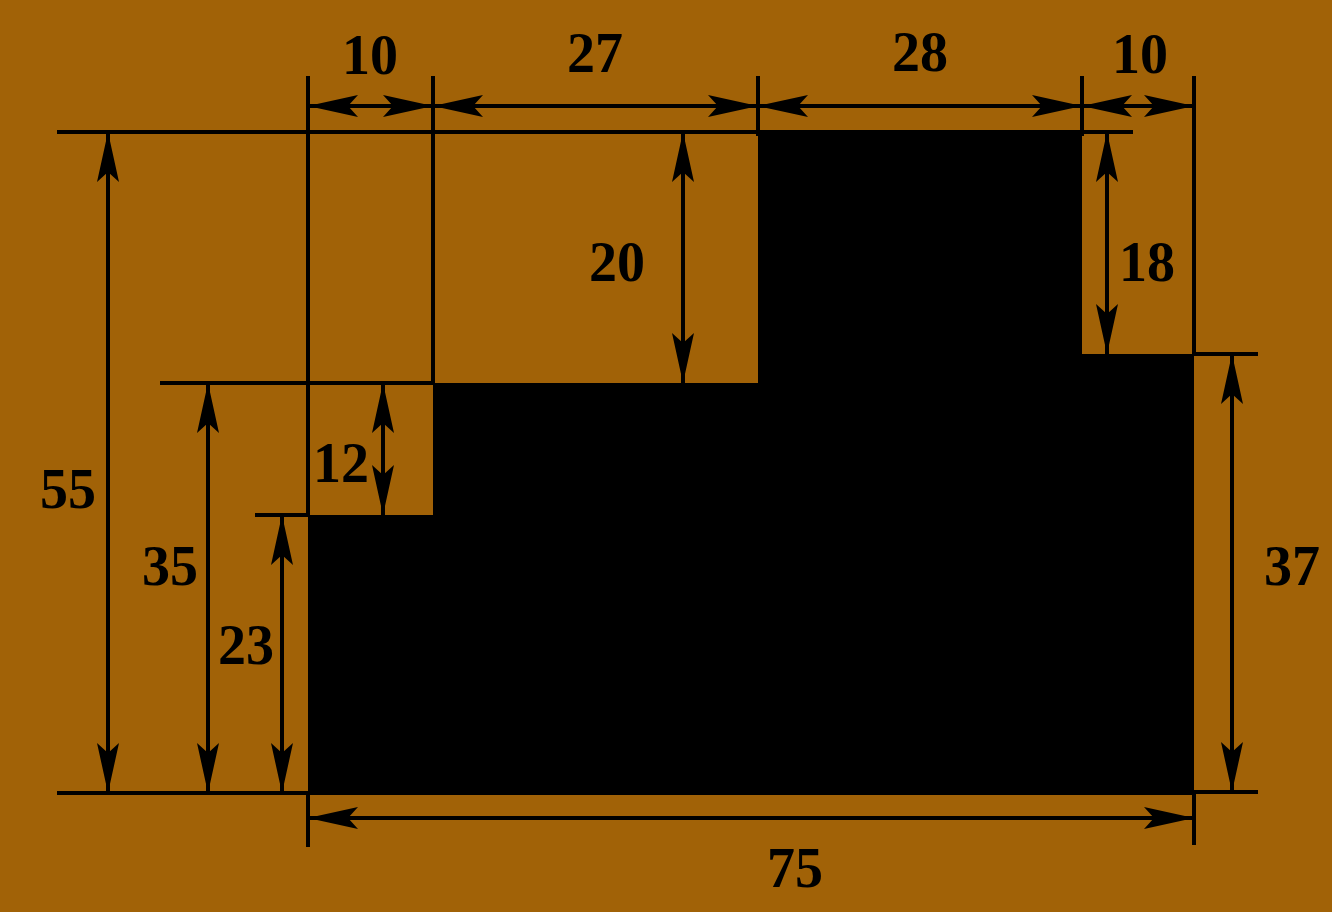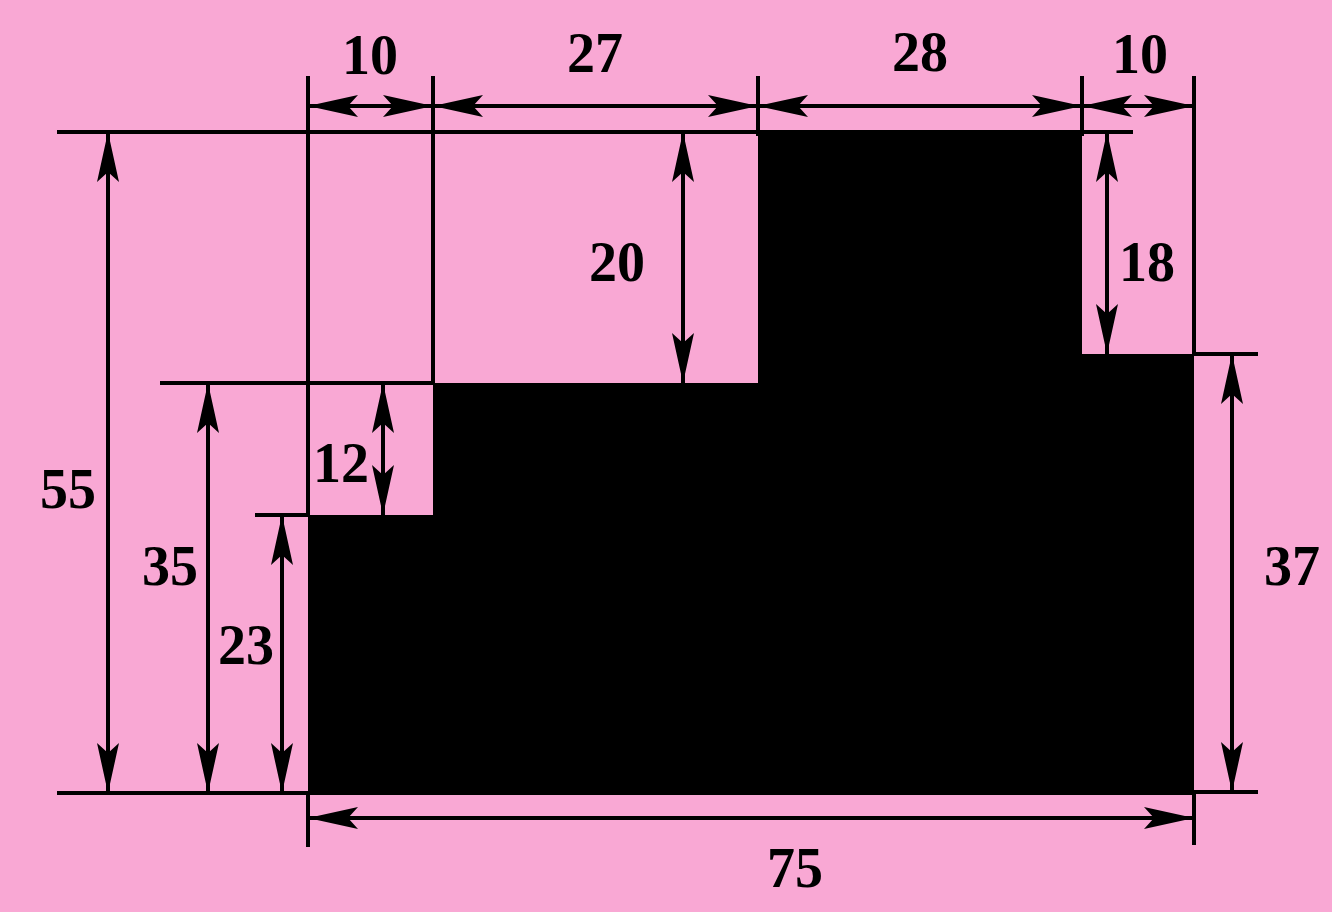--- a/index.html
+++ b/index.html
@@ -4,21 +4,21 @@
 <style>
   html, body {
     margin: 0;
     padding: 0;
     background: #ffffff;
   }
   .stage {
     position: relative;
     width: 1332px;
     height: 912px;
-    background: #f9a8d4;
+    background: #a16207;
     overflow: hidden;
   }
   .stage svg {
     position: absolute;
     left: 0;
     top: 0;
     width: 1332px;
     height: 912px;
     display: block;
   }

